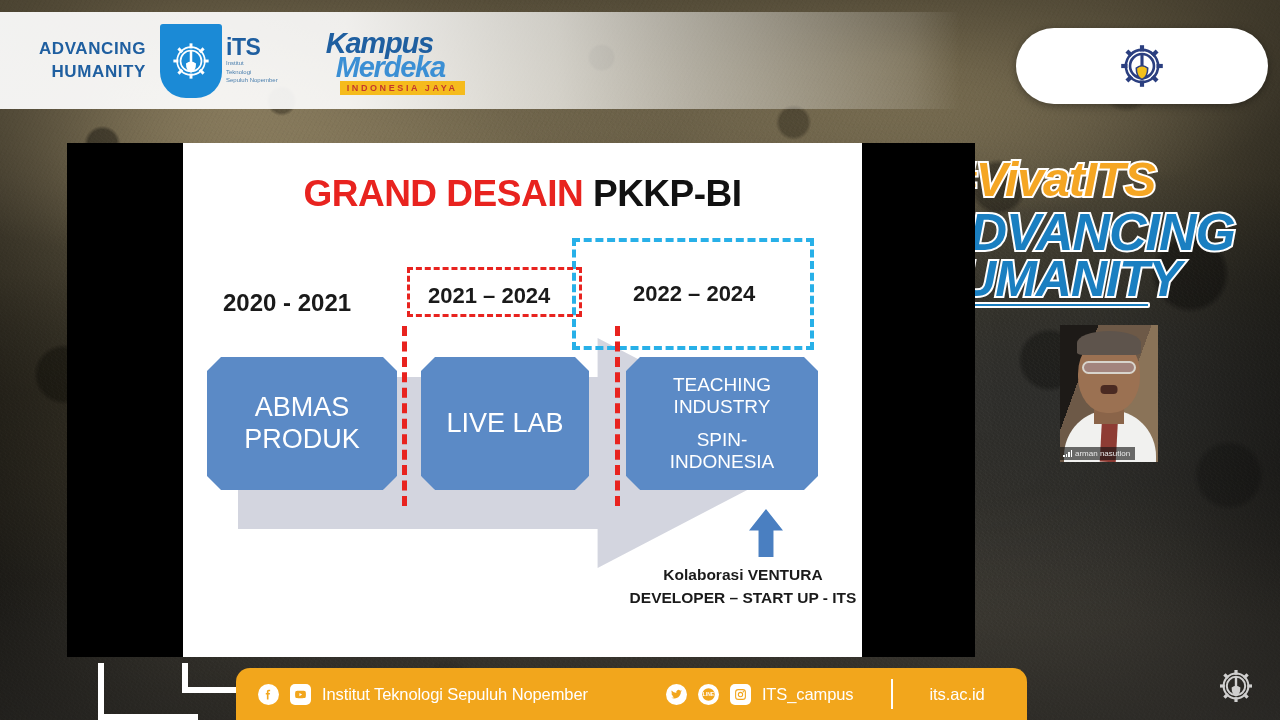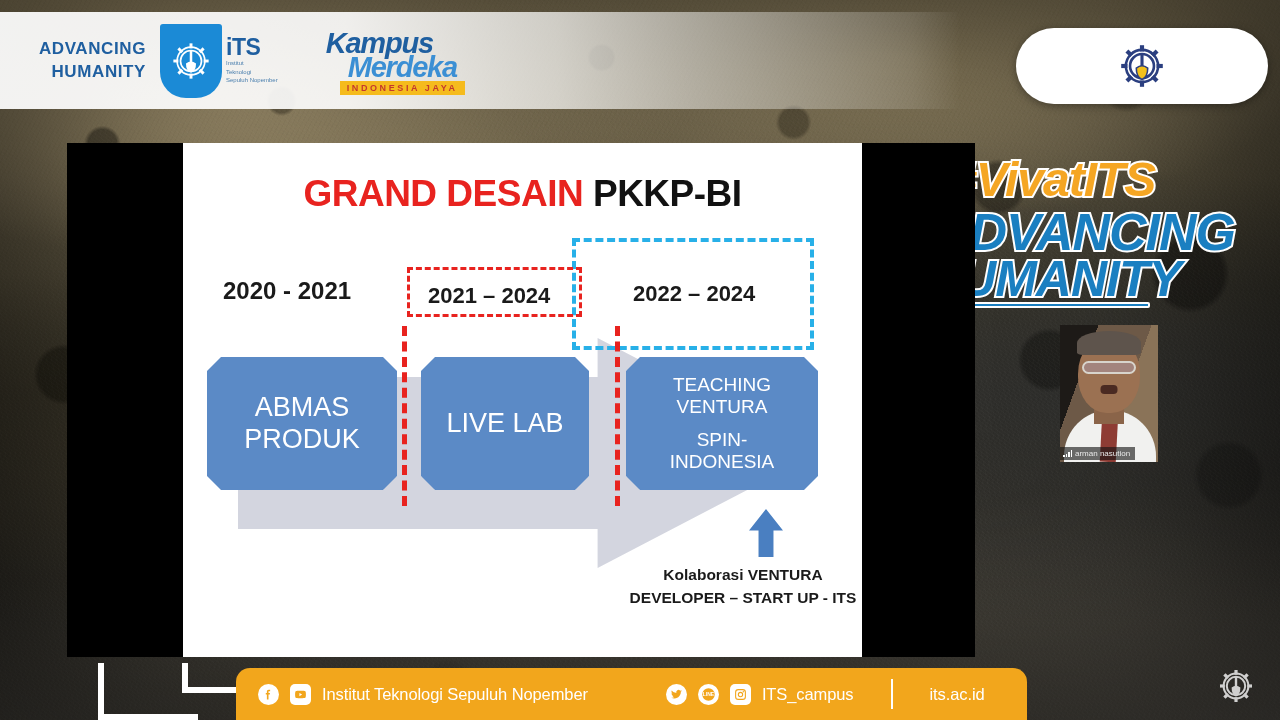--- a/index.html
+++ b/index.html
@@ -75,21 +75,21 @@
     display:flex; align-items:center; justify-content:center;
   }
   .its-gear{ width:42px; height:42px; }
   .its-word{ margin-left:4px; line-height:1; }
   .its-word .big{ font-size:23px; font-weight:bold; color:#1f5fa0; letter-spacing:-.5px;}
   .its-word .sm{ font-size:6px; color:#4a7fae; line-height:1.25; display:block; margin-top:1px;}
   .km-logo{ margin-left:48px; position:relative; width:178px; height:72px;}
   .km-1{ position:absolute; left:0; top:2px; font-size:29px; font-weight:bold; color:#1f5fa0;
          font-style:italic; letter-spacing:-1.2px;}
   .km-2{ position:absolute; left:10px; top:26px; font-size:29px; font-weight:bold; color:#3b8fd4;
-         font-style:italic; letter-spacing:-1.2px;margin-left:12px;}
+         font-style:italic; letter-spacing:-1.2px;}
   .km-3{ position:absolute; left:14px; top:56px; background:#f5bb1d; color:#c4392c;
          font-size:9px; font-weight:bold; letter-spacing:2.6px; padding:2px 7px; }
 
   
   #itstv{
     position:absolute; right:12px; top:28px; width:252px; height:76px;
     background:#fff; border-radius:38px; display:flex; align-items:center;
     justify-content:center; gap:9px; box-shadow:0 2px 8px rgba(0,0,0,.35);
   }
   .tv-gear{ width:52px; height:52px; }
@@ -125,21 +125,21 @@
 
   .slide-title{
     position:absolute; left:0; right:0; top:30px; text-align:center;
     font-size:37px; font-weight:bold; letter-spacing:-.5px; white-space:nowrap;
   }
   .slide-title .red{ color:#e8231f; }
   .slide-title .blk{ color:#121212; }
 
   
   .yr{ position:absolute; font-weight:bold; color:#1a1a1a; white-space:nowrap; }
-  .yr-a{ left:40px; top:134px; font-size:24px; }
+  .yr-a{ left:40px; top:146px; font-size:24px; }
   .yr-b{ left:245px; top:140px; font-size:22px; }
   .yr-c{ left:450px; top:138px; font-size:22px; }
 
   .dashbox{ position:absolute; }
   .dash-red{ left:224px; top:124px; width:175px; height:50px;
              border:3px dashed #e8231f; }
   .dash-blue{ left:389px; top:95px; width:242px; height:112px;
               border:4px dashed #28b0e8; }
 
   
@@ -334,21 +334,21 @@
       <div>ABMAS</div>
       <div>PRODUK</div>
     </div>
 
     <div class="pbox pbox-2">
       <div>LIVE LAB</div>
     </div>
 
     <div class="pbox pbox-3">
       <div>TEACHING</div>
-      <div>VENTURA</div>
+      <div>INDUSTRY</div>
       <div class="gap"></div>
       <div>SPIN-</div>
       <div>INDONESIA</div>
     </div>
 
     <div class="vsep vsep-1"></div>
     <div class="vsep vsep-2"></div>
 
     <div class="uparrow"></div>
 

